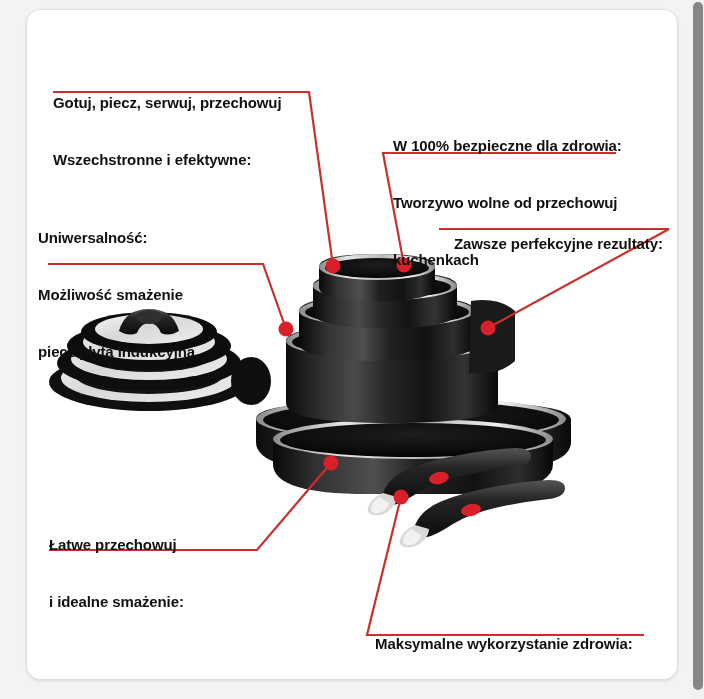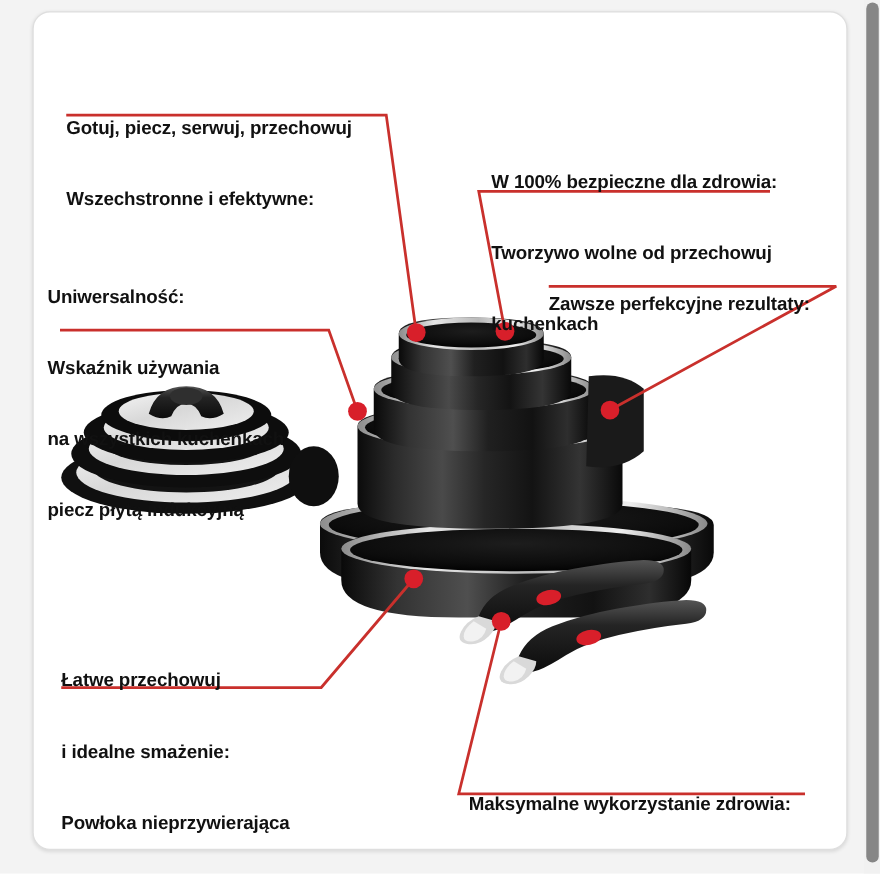--- a/index.html
+++ b/index.html
@@ -241,33 +241,31 @@
     </div>
 
     <div class="callout" style="left:366px; top:88px;">
       <span class="ln">W 100% bezpieczne dla zdrowia:</span>
       <span class="ln">Tworzywo wolne od przechowuj</span>
       <span class="ln">kuchenkach</span>
     </div>
 
     <div class="callout" style="left:11px; top:180px;">
       <span class="ln">Uniwersalność:</span>
-      <span class="ln">Wskaźnik używania</span>
-      <span class="ln">na wszystkich kuchenkach</span>
+      <span class="ln">Możliwość smażenie</span>
       <span class="ln">piecz płytą indukcyjną</span>
     </div>
 
-    <div class="callout" style="left:412px; top:186px;">
+    <div class="callout" style="left:427px; top:186px;">
       <span class="ln">Zawsze perfekcyjne rezultaty:</span>
     </div>
 
     <div class="callout" style="left:22px; top:487px;">
       <span class="ln">Łatwe przechowuj</span>
       <span class="ln">i idealne smażenie:</span>
-      <span class="ln">Powłoka nieprzywierająca</span>
     </div>
 
     <div class="callout" style="left:348px; top:586px;">
       <span class="ln">Maksymalne wykorzystanie zdrowia:</span>
       
     </div>
 
   </div>
 
   <div id="scrollbar-track">

